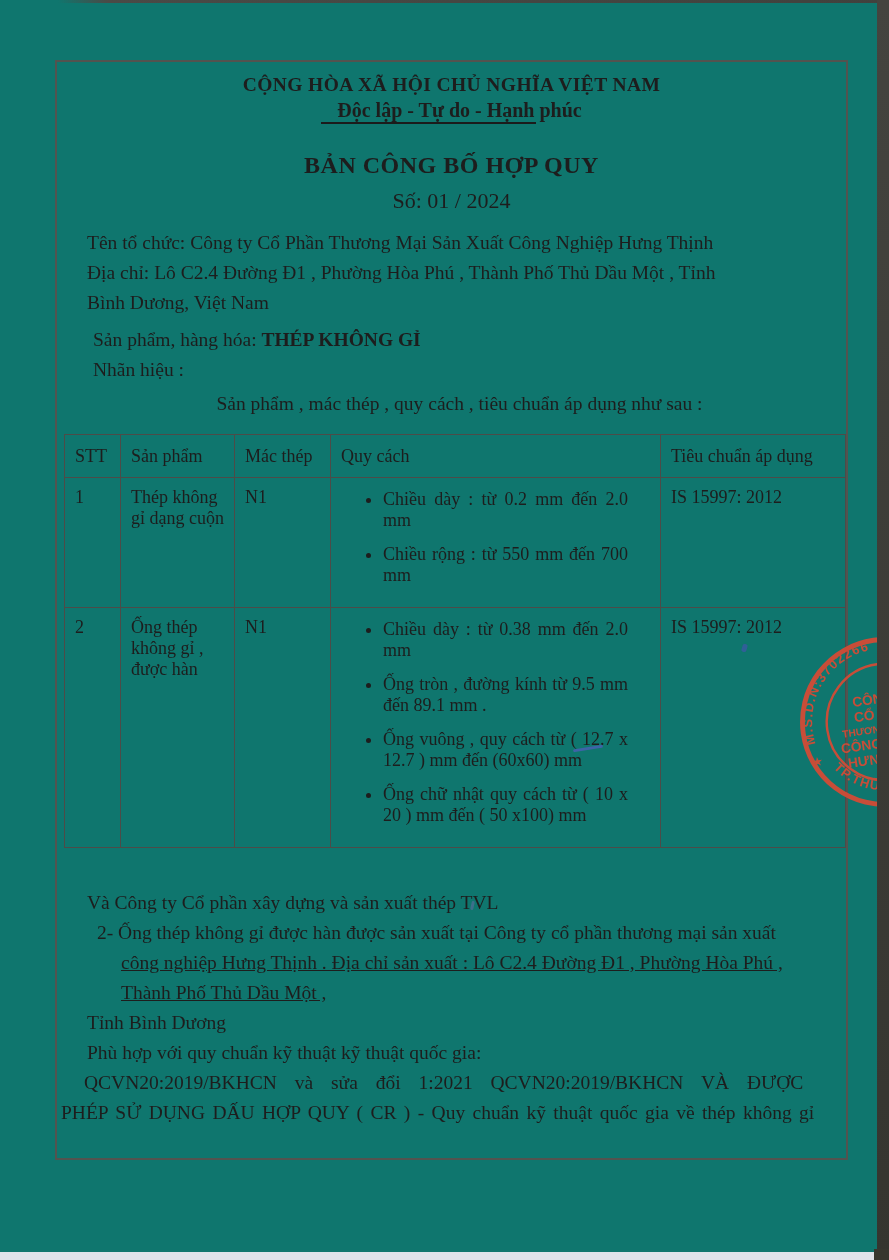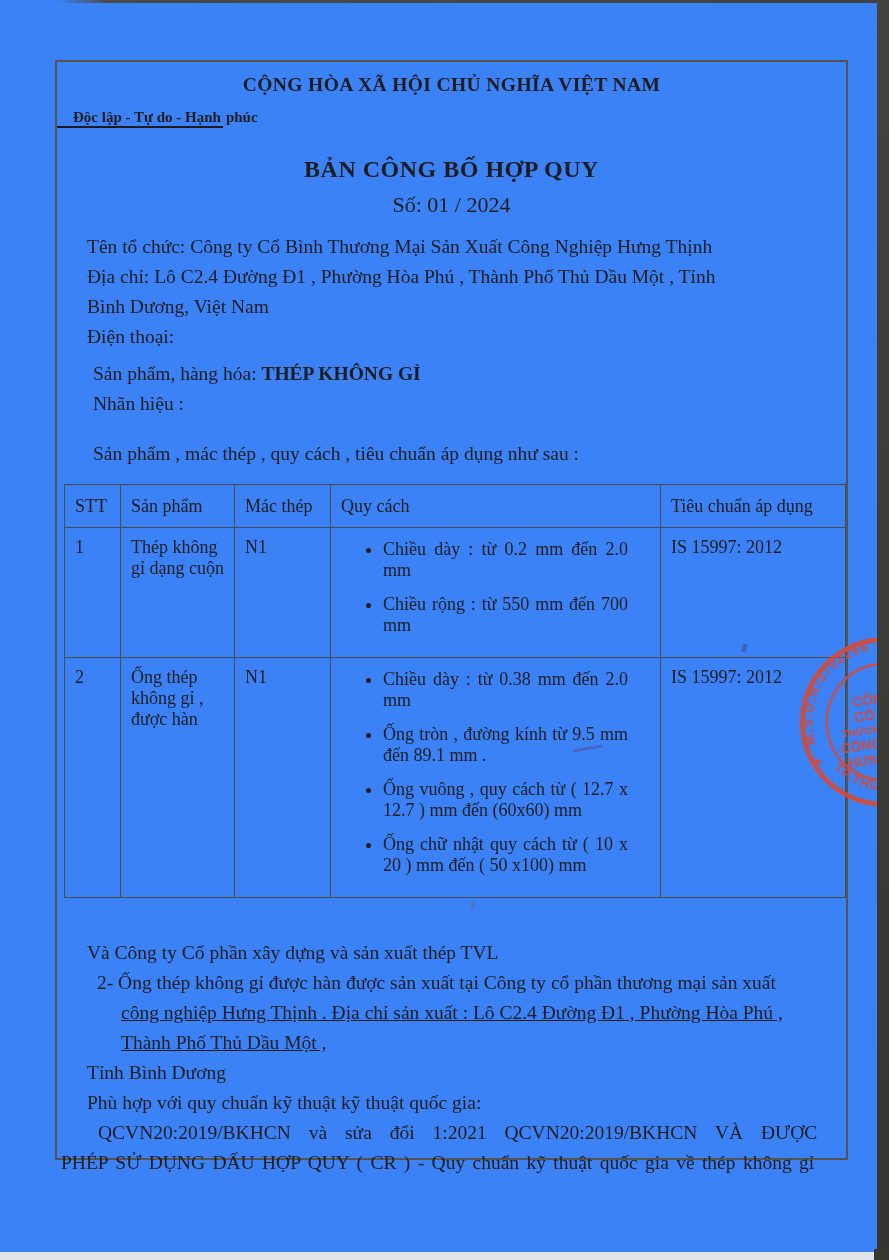--- a/index.html
+++ b/index.html
@@ -1,50 +1,50 @@
 <!DOCTYPE html>
 <html><head>
 <meta charset="utf-8">
 <style>
   html,body { margin:0; padding:0; background:#ffffff; }
   .page {
     position:relative; width:889px; height:1260px;
-    background:#3b82f6; overflow:hidden;
+    background:#0f766e; overflow:hidden;
     font-family:"Liberation Serif", serif; color:#1d1d1d;
   }
   
   .edge-top { position:absolute; top:0; left:58px; right:0; height:3px;
     background:linear-gradient(to right, rgba(72,72,68,0), #4a4a46 6%, #41413d); z-index:30; }
   .edge-right { position:absolute; top:0; right:0; width:12px; height:1260px;
     background:linear-gradient(to bottom,#44443f,#35352f); z-index:30; }
   .edge-bottom { position:absolute; bottom:0; left:0; width:100%; height:8px;
     background:#dfe3ea; z-index:29; }
   .edge-bottom-corner { position:absolute; bottom:0; right:0; width:15px; height:11px;
     background:#37372f; z-index:31; }
 
   
   .frame {
     position:absolute; left:55px; top:60px; width:793px; height:1100px;
     border:2px solid #53534f; box-sizing:border-box; z-index:5;
   }
 
   .nat-title { margin-top:12px; text-align:center; font-weight:bold;
     font-size:19.5px; letter-spacing:.4px; }
-  .motto { margin-top:13px; font-weight:bold; font-size:15px; }
+  .motto { margin-top:3px; text-align:center; font-weight:bold; font-size:20px; }
   .motto-u { border-bottom:2px solid #1b1b1b; padding:0 2px 1px 16px; }
   .motto-tail { padding-left:3px; }
   .doc-title { margin:30px 0 0 0; text-align:center; font-weight:bold;
     font-size:24px; letter-spacing:.5px; }
   .doc-number { margin-top:9px; text-align:center; font-size:22px; }
 
   .info { font-size:19.5px; line-height:30px; margin:0 20px 0 30px; }
   .info.first { margin-top:14px; }
   .indent2 { margin-left:36px; }
   .bold { font-weight:bold; }
-  .intro-line { margin-top:20px; }
+  .intro-line { margin-top:4px;text-align:center; }
 
   table.spec {
     border-collapse:collapse; table-layout:fixed;
     margin:15px 0 0 7px; width:781px; font-size:18px;
   }
   table.spec th, table.spec td {
     border:1.8px solid #4c4c48; vertical-align:top;
     padding:9px 6px 8px 10px; font-weight:normal; text-align:left;
     box-sizing:border-box;
   }
@@ -54,21 +54,21 @@
   tr.r1 td { height:94px; }
   tr.r2 td { height:237px; }
   td.c-sp { text-align:justify; padding-right:12px; }
   ul.qc { margin:2px 0 0 0; padding:0 26px 0 42px; list-style:disc; }
   ul.qc li { margin-bottom:13px; text-align:justify; }
 
   .notes { margin-top:40px; font-size:19.5px; line-height:30px; }
   .nl { margin:0 18px 0 30px; }
   .nl.hang1 { margin-left:40px; }
   .nl.hang2 { margin-left:64px;text-decoration:underline; }
-  .nl.just1 { margin-left:41px; margin-right:6px; word-spacing:13px; }
+  .nl.just1 { margin-left:27px; margin-right:6px; word-spacing:13px; }
   .nl.just2 { margin-left:4px; margin-right:2px; word-spacing:2.5px; }
 
   
   .stamp { position:absolute; left:796px; top:633px; width:178px; height:178px;
     z-index:10; opacity:.92; transform:rotate(-8deg); }
   .stamp svg { width:100%; height:100%; overflow:visible; }
   .ring-outer { fill:none; stroke:#d84a34; stroke-width:6; }
   .ring-inner { fill:none; stroke:#d84a34; stroke-width:3; }
   .ring-text { fill:#d84a34; font-family:"Liberation Sans", sans-serif;
     font-weight:bold; font-size:16px; letter-spacing:1.5px; }
@@ -92,24 +92,23 @@
 <div class="page">
 
   <div class="frame">
 
     <div class="nat-title">CỘNG HÒA XÃ HỘI CHỦ NGHĨA VIỆT NAM</div>
     <div class="motto"><span class="motto-u">Độc lập - Tự do - Hạnh</span><span class="motto-tail">phúc</span></div>
 
     <div class="doc-title">BẢN CÔNG BỐ HỢP QUY</div>
     <div class="doc-number">Số: 01 / 2024</div>
 
-    <div class="info first">Tên tổ chức: Công ty Cổ Bình Thương Mại Sản Xuất Công Nghiệp Hưng Thịnh</div>
+    <div class="info first">Tên tổ chức: Công ty Cổ Phần Thương Mại Sản Xuất Công Nghiệp Hưng Thịnh</div>
     <div class="info">Địa chỉ: Lô C2.4 Đường Đ1 , Phường Hòa Phú , Thành Phố Thủ Dầu Một , Tỉnh</div>
     <div class="info">Bình Dương, Việt Nam</div>
-    <div class="info">Điện thoại:</div>
 
     <div class="info indent2" style="margin-top:7px;"><span>Sản phẩm, hàng hóa:</span>&nbsp;<span class="bold">THÉP KHÔNG GỈ</span></div>
     <div class="info indent2">Nhãn hiệu :</div>
     <div class="info indent2 intro-line">Sản phẩm , mác thép , quy cách , tiêu chuẩn áp dụng như sau :</div>
 
     <table class="spec">
       <colgroup>
         <col style="width:56px">
           <col style="width:114px">
           <col style="width:96px">

